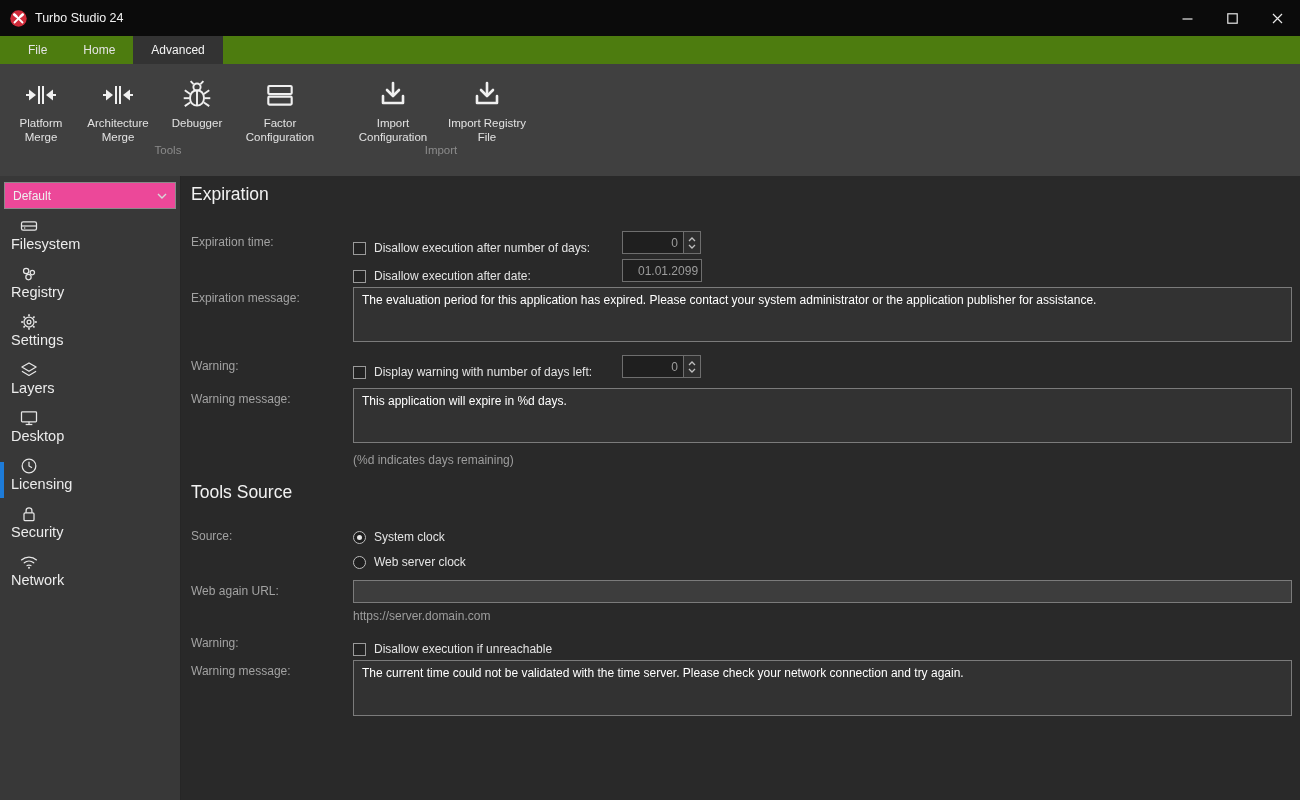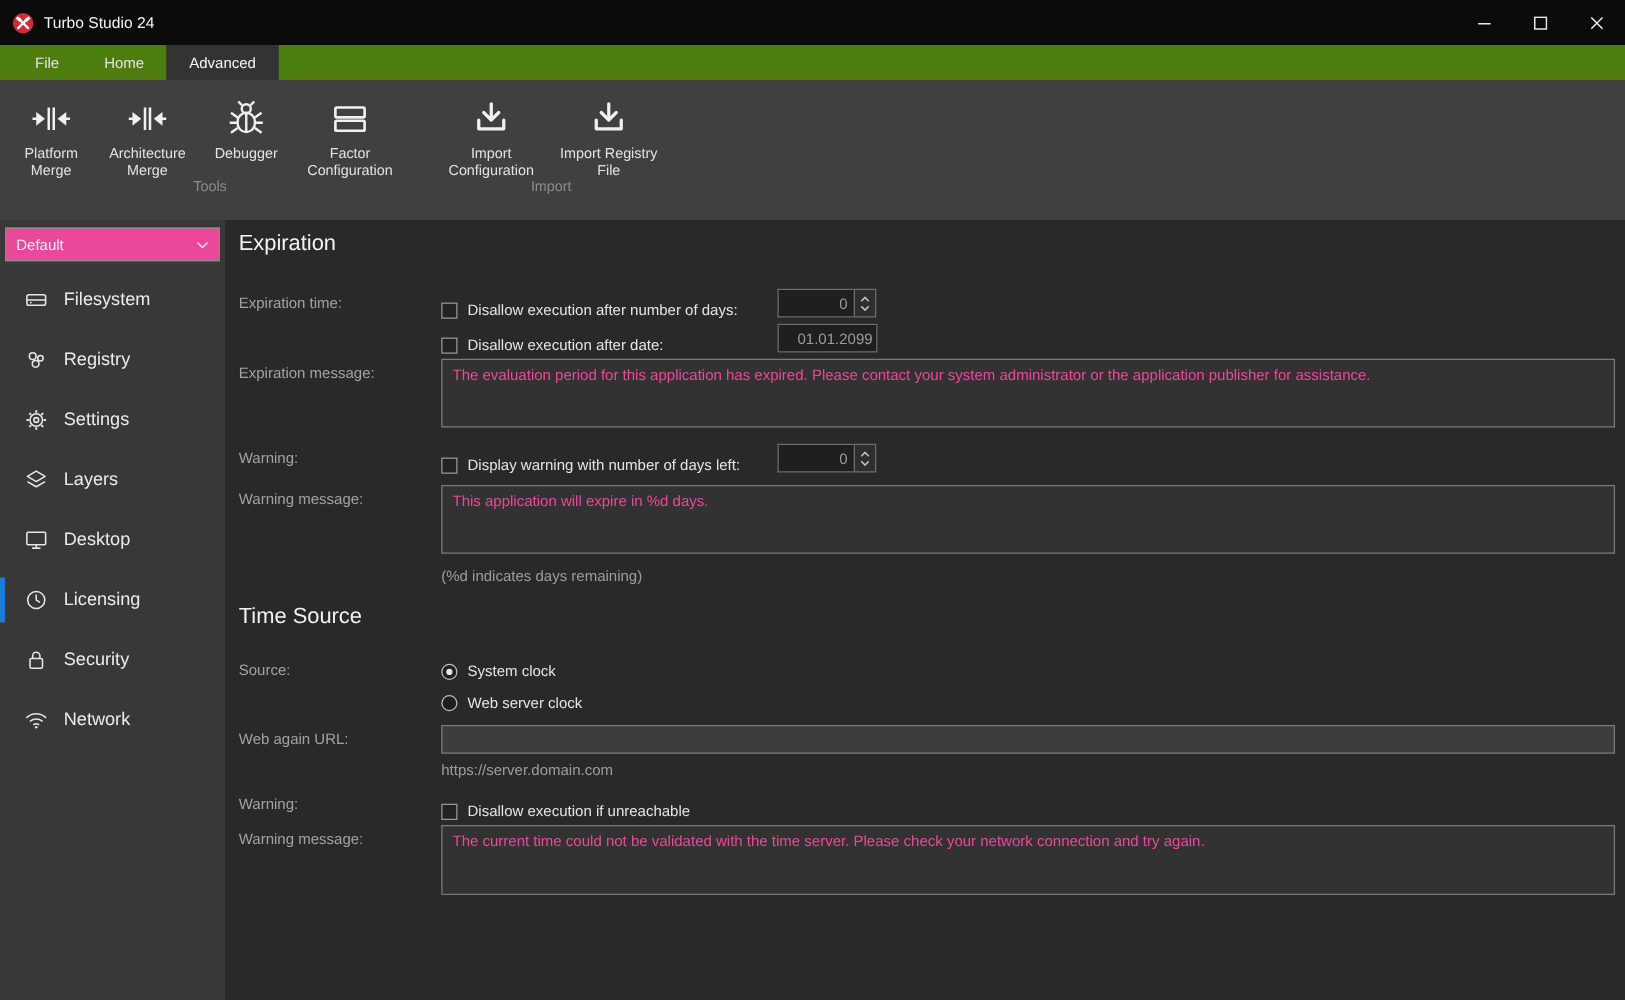--- a/index.html
+++ b/index.html
@@ -31,42 +31,42 @@
   .ribbon-btn .lbl { margin-top:3px; font-size:11.5px; line-height:1.2; text-align:center; color:#e2e2e2; }
   .group-label { text-align:center; font-size:11.5px; color:#8b8b8b; padding-bottom:17px; }
   .ribbon-divider { width:1px; background:#3c3c3c; margin:6px 9px 16px 9px; }
 
   
   .sidebar { position:absolute; left:0; top:176px; width:181px; bottom:0; background:#383838; border-right:1px solid #262626; }
   .profile-select { margin:6px 4px 0 4px; height:27px; background:#ec4899; border:1px solid #8a8a8a;
     display:flex; align-items:center; padding:0 8px; font-size:12px; color:#f0f0f0; }
   .profile-select .chev { margin-left:auto; }
   .side-list { margin-top:7px; }
-  .side-item { height:48px; display:flex; align-items:center; position:relative; cursor:default; }
+  .side-item { height:48px; display:flex; align-items:flex-start; position:relative; cursor:default;flex-direction:column; }
   .side-item .icon { width:22px; margin-left:18px; display:flex; justify-content:center; }
   .side-item .lbl { margin-left:11px; font-size:14.5px; color:#ececec; }
   .side-item.active::before { content:""; position:absolute; left:0; top:6px; bottom:6px; width:4px; background:#1d7bd8; }
 
   
   .content { position:absolute; left:182px; top:176px; right:0; bottom:0; background:#292929; }
   .h1 { position:absolute; left:9px; font-size:17.5px; font-weight:400; color:#f2f2f2; }
   .row { position:absolute; left:9px; right:8px; display:flex; align-items:flex-start; }
   .row-label { width:162px; flex:none; font-size:12px; color:#a2a2a2; padding-top:4px; }
   .row-control { flex:1; position:relative; }
   .cb-line { display:flex; align-items:flex-end; height:24px; }
   .cb { width:13px; height:13px; border:1px solid #9a9a9a; background:#232323; flex:none; margin-right:8px; }
   .cb-lbl { font-size:12px; color:#e4e4e4; }
   .num-wrap { position:absolute; left:269px; top:0; display:flex; }
   .num-input { width:61px; height:23px; background:#1f1f1f; border:1px solid #6e6e6e; border-right:none;
     color:#9c9c9c; font-size:12px; font-family:"Liberation Sans",sans-serif; text-align:right; padding-right:5px; }
   .spinner { width:18px; height:23px; background:#2e2e2e; border:1px solid #6e6e6e; display:flex;
     flex-direction:column; align-items:center; justify-content:center; gap:2px; }
   .date-input { position:absolute; left:269px; top:0; width:80px; height:23px; background:#1f1f1f;
     border:1px solid #6e6e6e; color:#9c9c9c; font-size:12px; font-family:"Liberation Sans",sans-serif; padding-left:15px; }
-  textarea.msg { width:100%; background:#323232; border:1px solid #7b7b7b; color:#ec4899;
+  textarea.msg { width:100%; background:#323232; border:1px solid #7b7b7b; color:#ffffff;
     font-size:12px; font-family:"Liberation Sans",sans-serif; padding:5px 8px; resize:none; overflow:hidden; }
   .hint { font-size:12px; color:#9d9d9d; margin-top:6px; }
   .radio-line { display:flex; align-items:center; height:18px; margin-bottom:7px; }
   .radio { width:13px; height:13px; border:1px solid #bdbdbd; border-radius:50%; flex:none; margin-right:8px;
     display:flex; align-items:center; justify-content:center; background:#1f1f1f; }
   .radio.checked::after { content:""; width:5px; height:5px; border-radius:50%; background:#e6e6e6; }
   .radio-lbl { font-size:12px; color:#e4e4e4; }
   .url-input { width:100%; height:23px; background:#3d3d3d; border:1px solid #7b7b7b; color:#d0d0d0;
     font-size:12px; font-family:"Liberation Sans",sans-serif; padding:0 8px; }
 </style>
@@ -377,21 +377,21 @@
   </div>
 
   <div class="row" style="top:212px">
     <div class="row-label">Warning message:</div>
     <div class="row-control">
       <textarea class="msg" style="height: 55px;">This application will expire in %d days.</textarea>
       <div class="hint">(%d indicates days remaining)</div>
     </div>
   </div>
 
-  <div class="h1" style="top:306px">Time Source</div>
+  <div class="h1" style="top:306px">Tools Source</div>
 
   <div class="row" style="top:352px">
     <div class="row-label" style="padding-top:1px">Source:</div>
     <div class="row-control">
       <div class="radio-line">
         <span class="radio checked"></span>
         <span class="radio-lbl">System clock</span>
       </div>
       <div class="radio-line">
         <span class="radio"></span>

